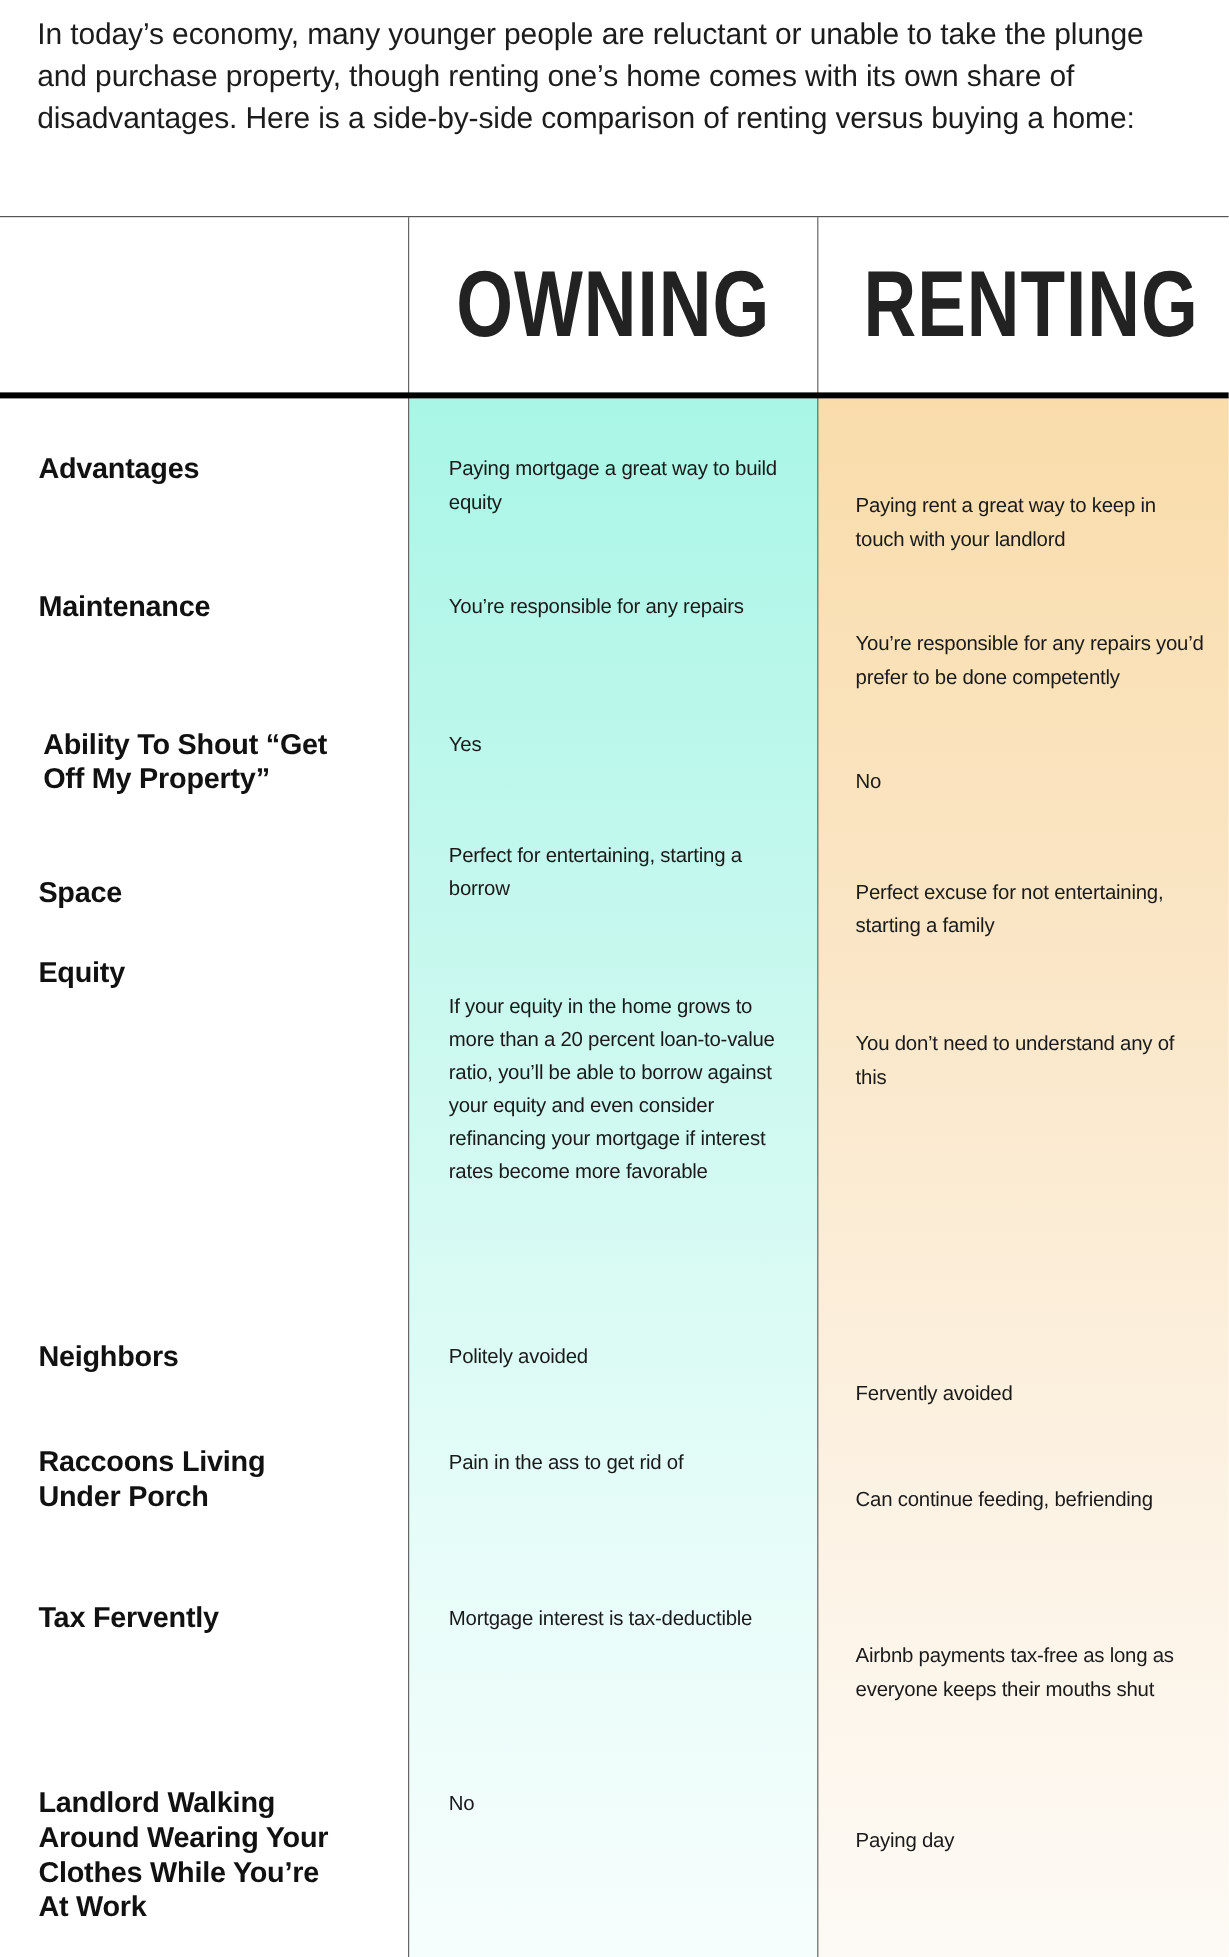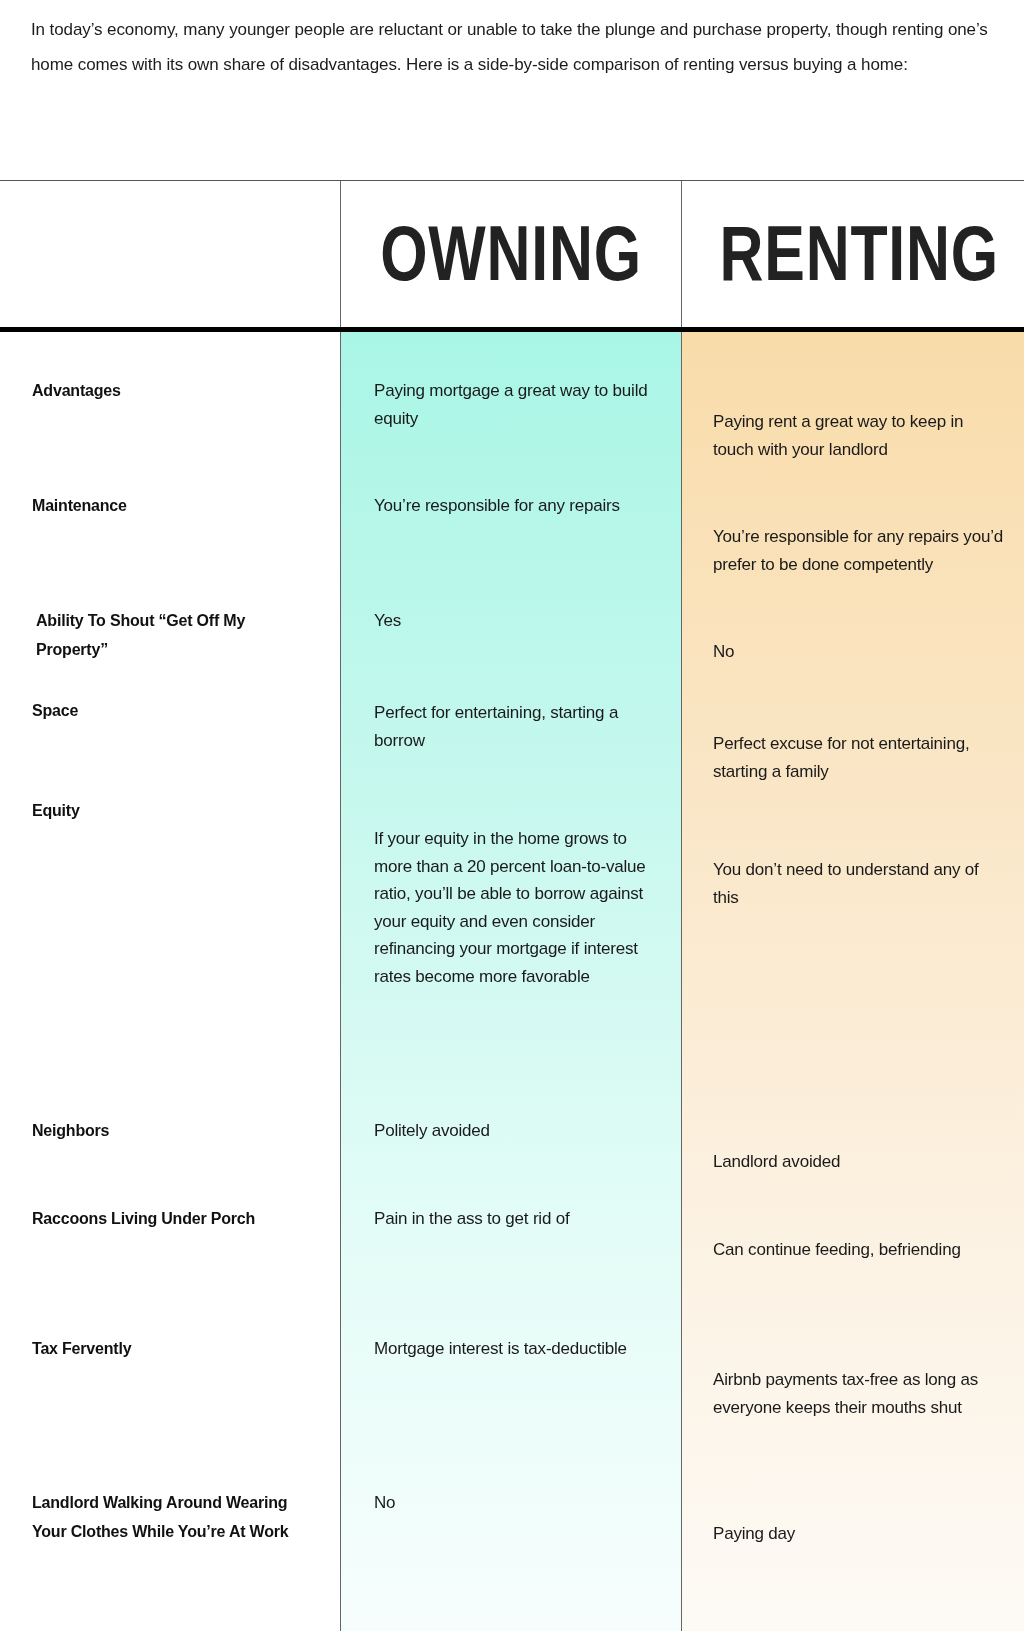--- a/index.html
+++ b/index.html
@@ -4,21 +4,21 @@
 <style>
   html, body { margin: 0; padding: 0; }
   body {
     width: 1024px; height: 1631px; overflow: hidden;
     background: #ffffff; color: #1a1a1a;
     font-family: "Liberation Sans", sans-serif;
     position: relative;
   }
   .intro {
     position: absolute; left: 31px; top: 12px; width: 970px;
-    font-size: 17px; line-height: 35px; color: #1c1c1c;
+    font-size: 25px; line-height: 35px; color: #1c1c1c;
     letter-spacing: -0.1px;
   }
   .top-rule {
     position: absolute; left: 0; top: 180px; width: 1024px; height: 1px;
     background: #555;
   }
   .thick-rule {
     position: absolute; left: 0; top: 327px; width: 1024px; height: 5px;
     background: #000;
   }
@@ -40,21 +40,21 @@
     font-family: "Liberation Sans", sans-serif; font-weight: bold;
     font-size: 78px; line-height: 90px; color: #222;
     text-align: center; letter-spacing: 1px;
     transform: scaleX(0.78); transform-origin: center;
   }
   .col-head.owning { left: 341px; width: 340px; }
   .col-head.renting { left: 682px; width: 342px; }
 
   .row-label {
     position: absolute; left: 32px; width: 270px;
-    font-weight: bold; font-size: 16px; line-height: 29px; color: #111;
+    font-weight: bold; font-size: 24px; line-height: 29px; color: #111;
     letter-spacing: -0.2px;
   }
   .cell {
     position: absolute; font-size: 17px; line-height: 27.5px; color: #1a1a1a;
     letter-spacing: -0.2px;
   }
   .cell.own { left: 374px; width: 290px; }
   .cell.rent { left: 713px; width: 290px; margin-top: 31px; }
 </style>
 </head>
@@ -77,31 +77,31 @@
 <div class="cell rent" style="top:377px">Paying rent a great way to keep in touch with your landlord</div>
 
 <div class="row-label" style="top:491px">Maintenance</div>
 <div class="cell own" style="top:492px">You’re responsible for any repairs</div>
 <div class="cell rent" style="top:492px">You’re responsible for any repairs you’d prefer to be done competently</div>
 
 <div class="row-label" style="top:606px; left:36px; width:260px">Ability To Shout “Get Off My Property”</div>
 <div class="cell own" style="top:607px">Yes</div>
 <div class="cell rent" style="top:607px">No</div>
 
-<div class="row-label" style="top:696px">Space</div>
+<div class="row-label" style="top:730px">Space</div>
 <div class="cell own" style="top:699px">Perfect for entertaining, starting a borrow</div>
 <div class="cell rent" style="top:699px">Perfect excuse for not entertaining, starting a family</div>
 
 <div class="row-label" style="top:796px">Equity</div>
 <div class="cell own" style="top:825px; width:275px">If your equity in the home grows to more than a 20 percent loan-to-value ratio, you’ll be able to borrow against your equity and even consider refinancing your mortgage if interest rates become more favorable</div>
 <div class="cell rent" style="top:825px">You don’t need to understand any of this</div>
 
 <div class="row-label" style="top:1116px">Neighbors</div>
 <div class="cell own" style="top:1117px">Politely avoided</div>
-<div class="cell rent" style="top:1117px">Landlord avoided</div>
+<div class="cell rent" style="top:1117px">Fervently avoided</div>
 
 <div class="row-label" style="top:1204px; width:240px">Raccoons Living Under Porch</div>
 <div class="cell own" style="top:1205px">Pain in the ass to get rid of</div>
 <div class="cell rent" style="top:1205px">Can continue feeding, befriending</div>
 
 <div class="row-label" style="top:1334px">Tax Fervently</div>
 <div class="cell own" style="top:1335px">Mortgage interest is tax-deductible</div>
 <div class="cell rent" style="top:1335px">Airbnb payments tax-free as long as everyone keeps their mouths shut</div>
 
 <div class="row-label" style="top:1488px; width:260px">Landlord Walking Around Wearing Your Clothes While You’re At Work</div>

